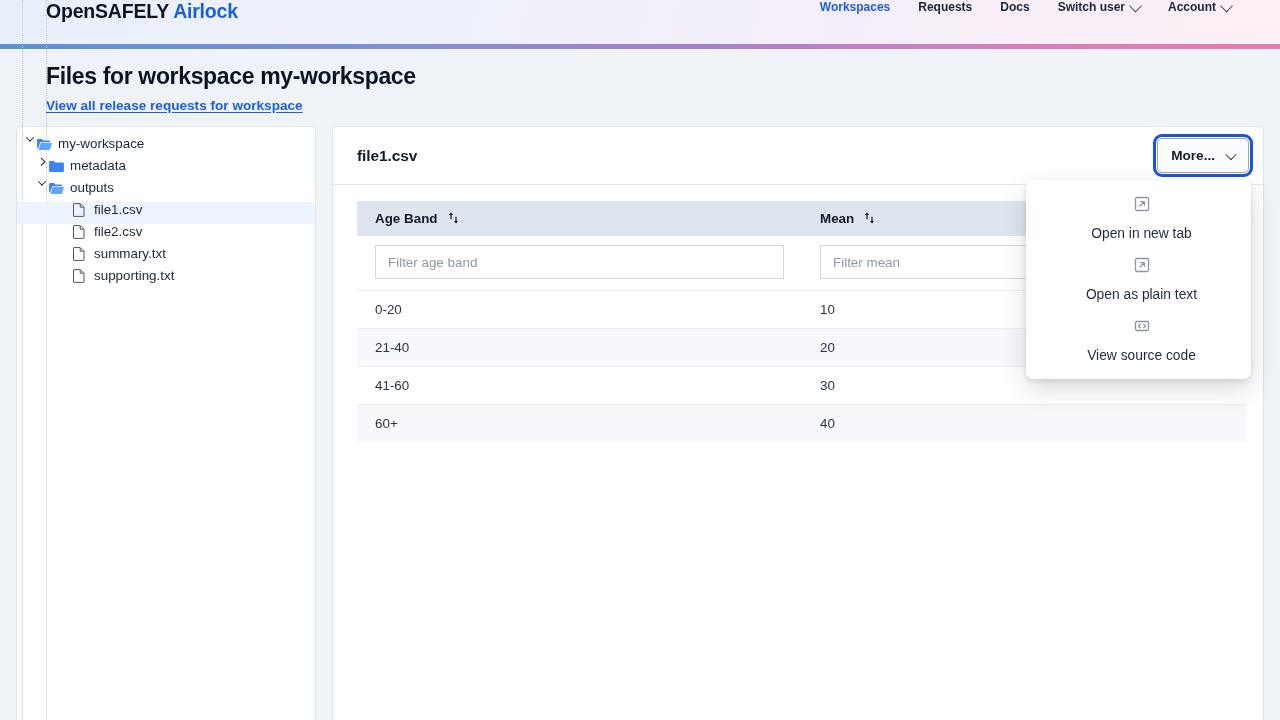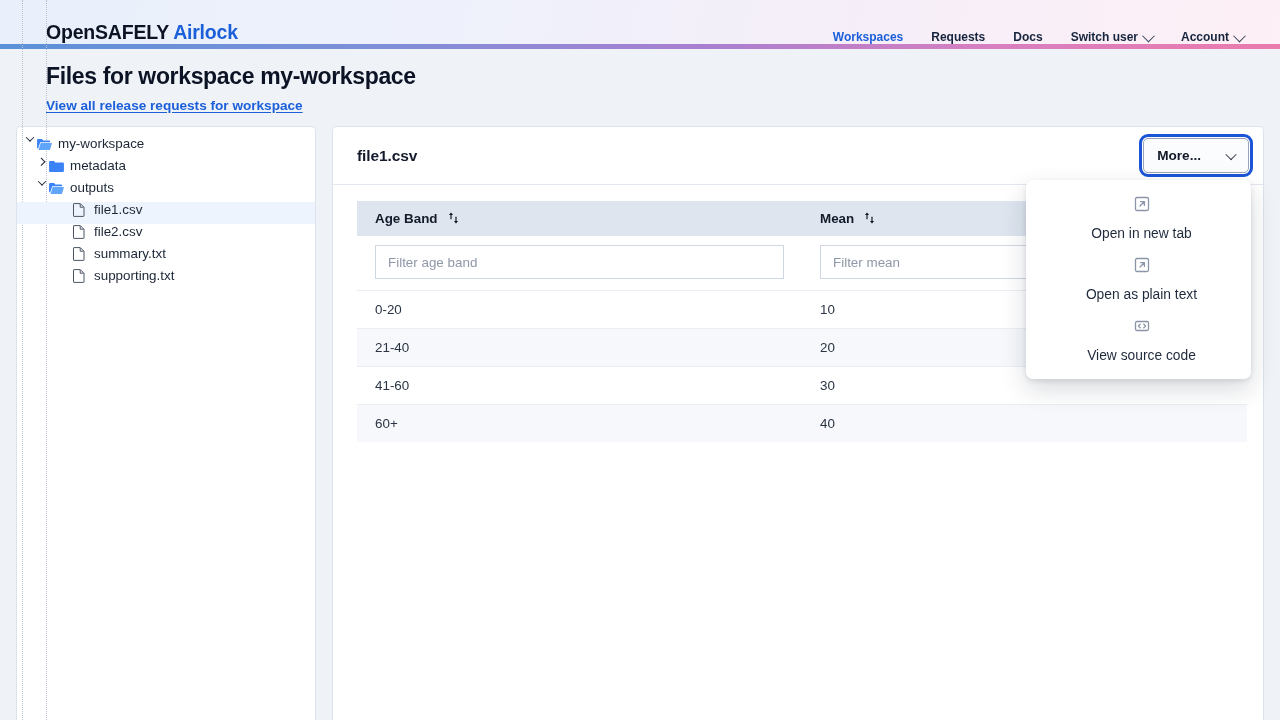--- a/index.html
+++ b/index.html
@@ -16,22 +16,22 @@
     color: #1f2937;
     -webkit-font-smoothing: antialiased;
   }
 
   
   .site-header {
     position: relative;
     height: 44px;
     background: linear-gradient(100deg, #e9f0fb 0%, #eef1fb 35%, #f6eef8 70%, #fdf0f6 100%);
     display: flex;
-    align-items: flex-end;
-    padding: 0 36px 0 46px;
+    align-items: flex-start;
+    padding: 0 49px 0 46px;
   }
 
   .brand {
     font-size: 19.5px;
     font-weight: 700;
     letter-spacing: -0.2px;
     white-space: nowrap;
     color: #0b1324;
   }
   .brand .brand-accent { color: #1b5fd9; }
@@ -218,21 +218,21 @@
     border: 1px solid #98a4b6;
     border-radius: 5px;
     font-family: inherit;
     font-size: 13.6px;
     font-weight: 700;
     padding: 0 13px;
     height: 35px;
     cursor: pointer;
     display: flex;
     align-items: center;
-    gap: 26px;
+    gap: 12px;
     white-space: nowrap;
     outline: 3px solid #1b54d6;
     outline-offset: 1px;
     margin-left: 32px;
   }
   .btn-more .chev { width: 8px; height: 8px; border-width: 1.8px; }
 
   
   .dropdown {
     position: absolute;

